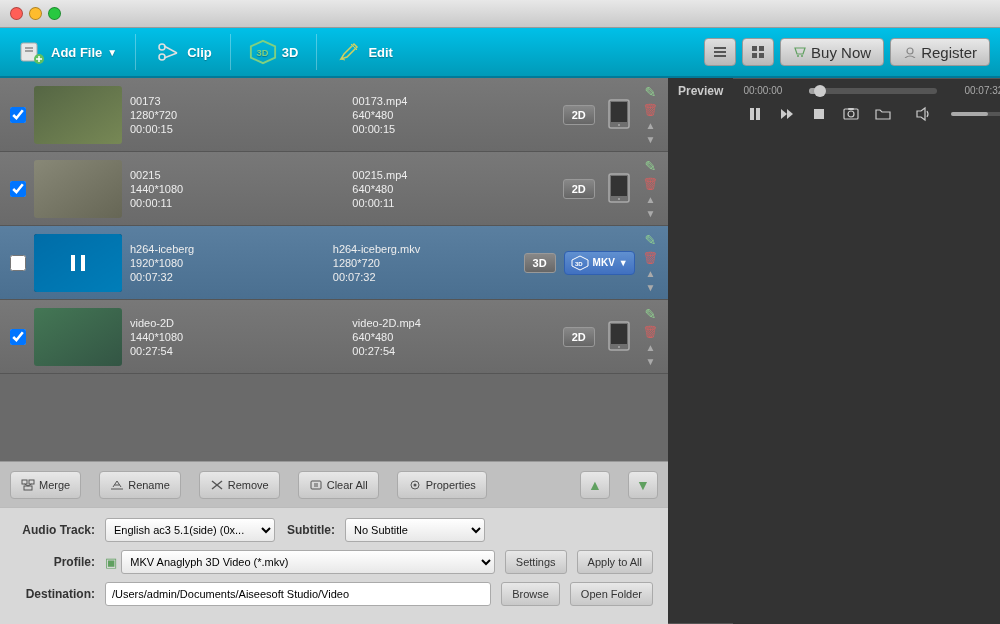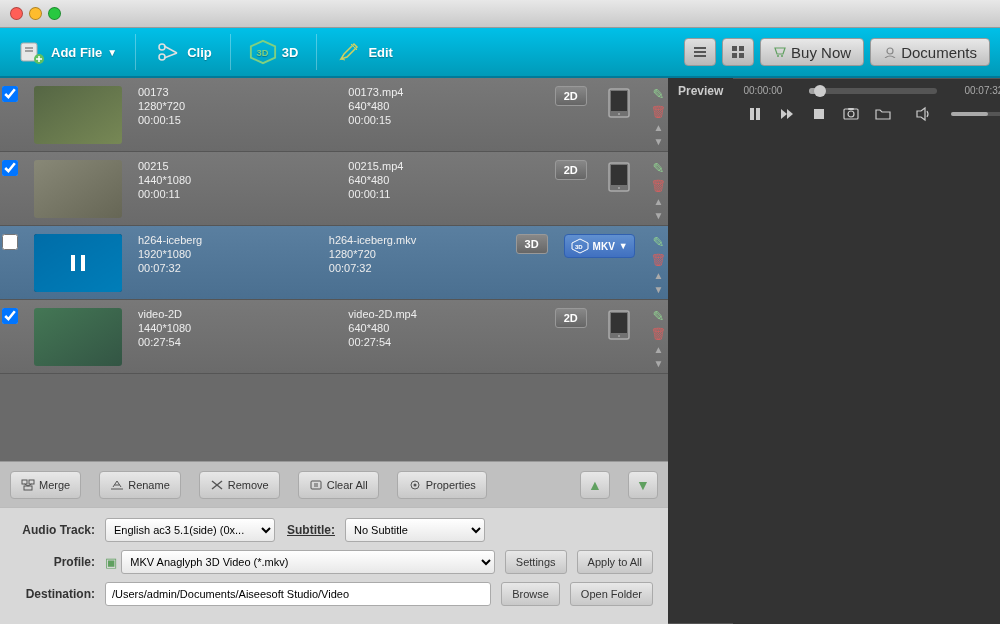--- a/index.html
+++ b/index.html
@@ -114,25 +114,25 @@
 
     
     #file-list {
       flex: 1;
       overflow-y: auto;
       background: #6a6a6a;
     }
 
     .file-row {
       display: flex;
-      align-items: flex-start;
-      padding: 8px 2px;
+      align-items: center;
+      padding: 8px 10px;
       border-bottom: 1px solid #555;
       background: linear-gradient(to bottom, #787878, #6a6a6a);
-      gap: 16px;
+      gap: 8px;
       height: 74px;
     }
     .file-row.selected {
       background: linear-gradient(to bottom, #5a7fa0, #4a6f90);
     }
 
     .file-check {
       width: 16px; height: 16px;
       flex-shrink: 0;
     }
@@ -523,21 +523,21 @@
           <circle cx="5" cy="10" r="1" fill="#60a060"></circle>
           <circle cx="9" cy="10" r="1" fill="#60a060"></circle>
         </svg>
       <span>Buy Now</span>
     </div>
     <div class="reg-btn">
       <svg width="14" height="12" viewBox="0 0 14 12">
           <circle cx="7" cy="5" r="3" fill="none" stroke="#888" stroke-width="1.2"></circle>
           <path d="M2 12 Q7 8 12 12" fill="none" stroke="#888" stroke-width="1.2"></path>
         </svg>
-      <span>Documents</span>
+      <span>Register</span>
     </div>
   </div>
 </div>
 
 <div id="main">
 
   <div id="left-panel">
 
     <div id="file-list">
 
@@ -712,21 +712,21 @@
       <div class="arrow-btn" style="color:#60a060;">▼</div>
     </div>
 
     <div id="settings-panel">
 
       <div class="settings-row">
         <span class="settings-label">Audio Track:</span>
         <select style="width:170px;">
           <option>English ac3 5.1(side) (0x...</option>
         </select>
-        <span class="settings-label" style="min-width:50px;text-decoration:underline;">Subtitle:</span>
+        <span class="settings-label" style="min-width:50px;">Subtitle:</span>
         <select style="width:140px;">
           <option>No Subtitle</option>
         </select>
       </div>
 
       <div class="settings-row">
         <span class="settings-label">Profile:</span>
         <div style="display:flex;align-items:center;gap:4px;flex:1;">
           <span style="color:#60a060;font-size:13px;">▣</span>
           <select style="flex:1;">

